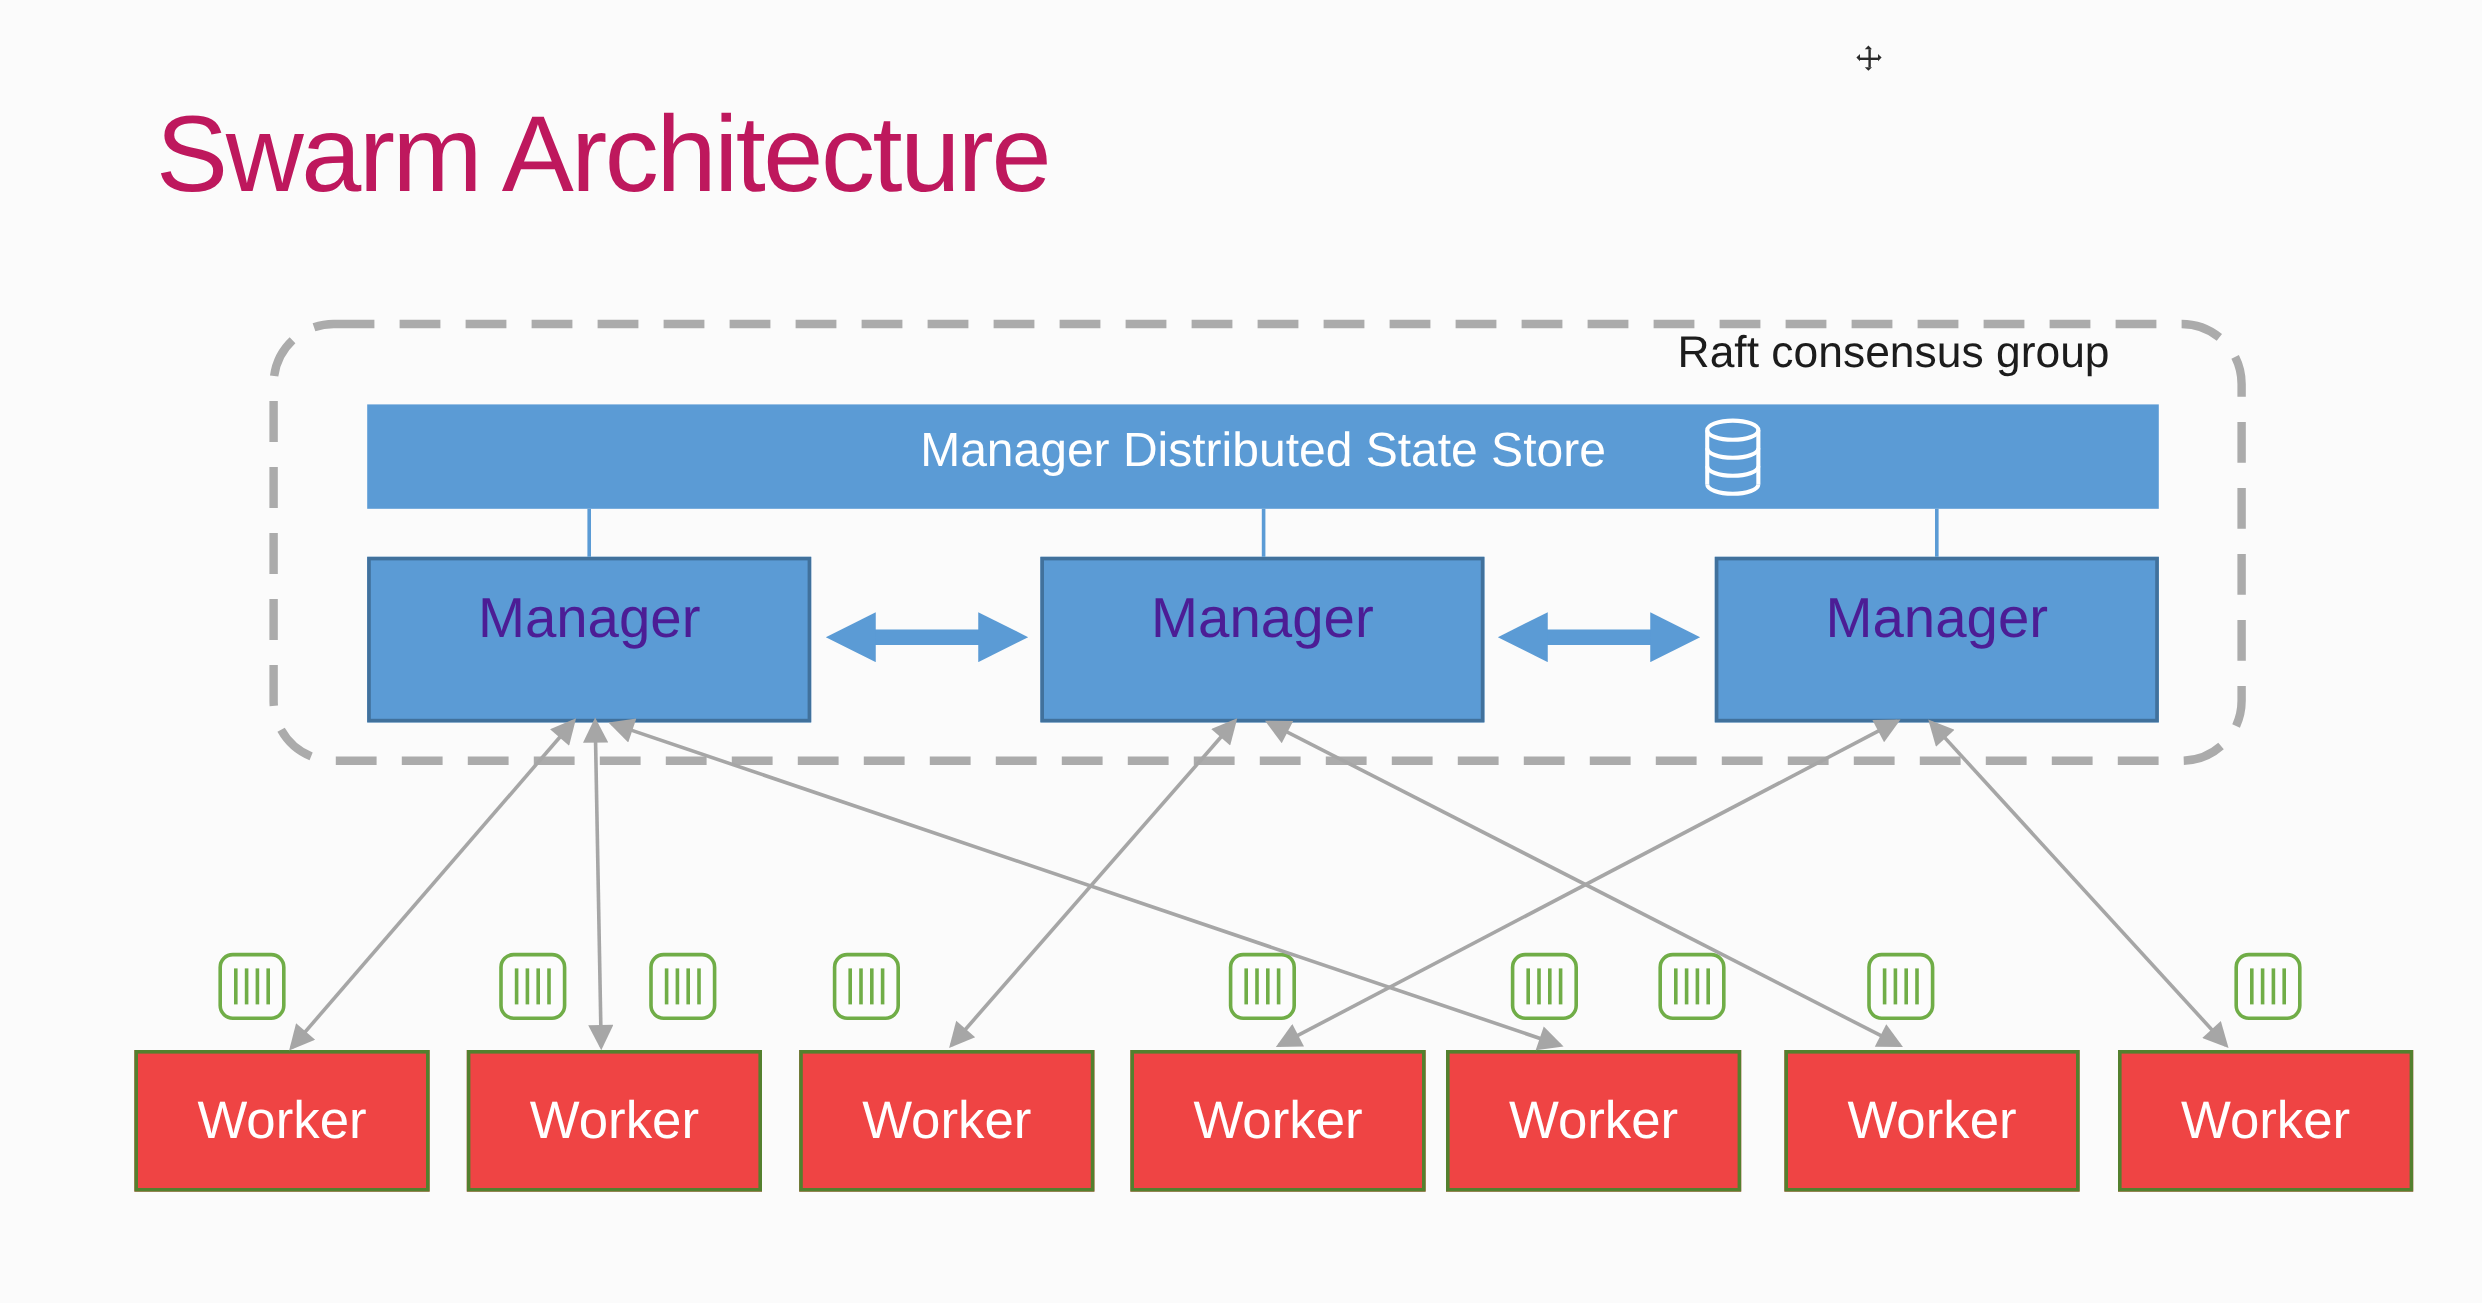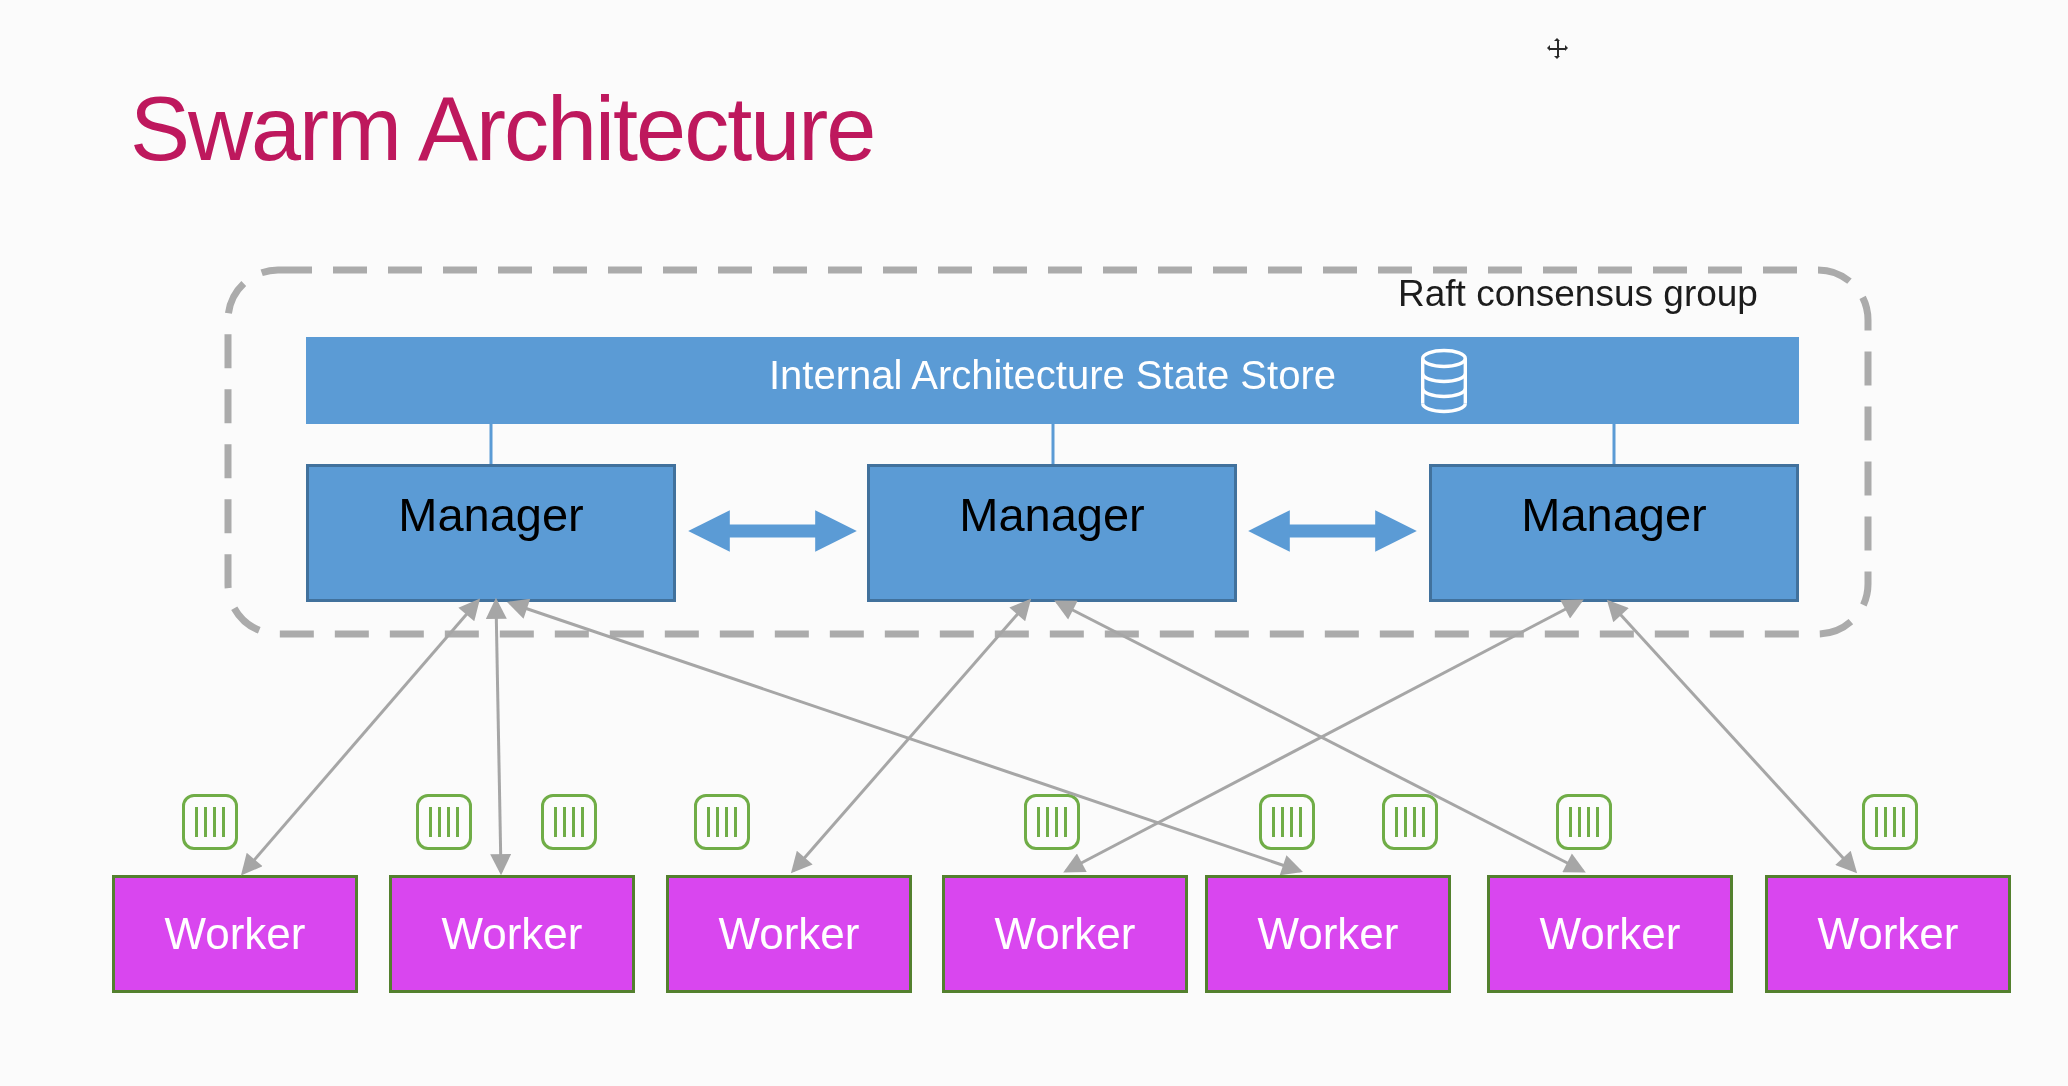--- a/index.html
+++ b/index.html
@@ -42,26 +42,26 @@
   }
   .db-icon { position:absolute; left:1112px; top:11px; }
 
   
   .manager {
     top:464px; width:370px; height:138px;
     background:#5B9BD5; border:3px solid #41719C; box-sizing:border-box;
     display:flex; align-items:center; justify-content:center;
     padding-bottom:38px;
   }
-  .manager span { color:#000000; font-size:47px; white-space:nowrap; }
+  .manager span { color:#4c1d95; font-size:47px; white-space:nowrap; }
 
   
   .worker {
     top:875px; width:246px; height:118px;
-    background:#d946ef; border:3px solid #53802E; box-sizing:border-box;
+    background:#ef4444; border:3px solid #53802E; box-sizing:border-box;
     display:flex; align-items:center; justify-content:center;
   }
   .worker span { color:#fff; font-size:44px; white-space:nowrap; }
 
   
   .cicon {
     top:794px; width:56px; height:56px;
     background:#FCFCFC; border:3px solid #70AD47; border-radius:12px;
     box-sizing:border-box;
     display:flex; align-items:center; justify-content:center; gap:5.5px;
@@ -81,21 +81,21 @@
     <div class="hb"></div>
   <div class="t up"></div>
     <div class="t down"></div>
     <div class="t left"></div>
     <div class="t right"></div>
 </div>
 
 <div class="abs raft-label">Raft consensus group</div>
 
 <div class="abs state-store">
-  <div class="label">Internal Architecture State Store</div>
+  <div class="label">Manager Distributed State Store</div>
   <svg class="db-icon" width="52" height="66" viewBox="0 0 52 66">
     <g fill="none" stroke="#FFFFFF" stroke-width="3.4">
       <ellipse cx="26" cy="10.5" rx="21.3" ry="8"></ellipse>
       <path d="M4.7 10.5 V 55.5"></path>
       <path d="M47.3 10.5 V 55.5"></path>
       <path d="M4.7 25.5 a21.3 8 0 0 0 42.6 0"></path>
       <path d="M4.7 40.5 a21.3 8 0 0 0 42.6 0"></path>
       <path d="M4.7 55.5 a21.3 8 0 0 0 42.6 0"></path>
     </g>
   </svg>

